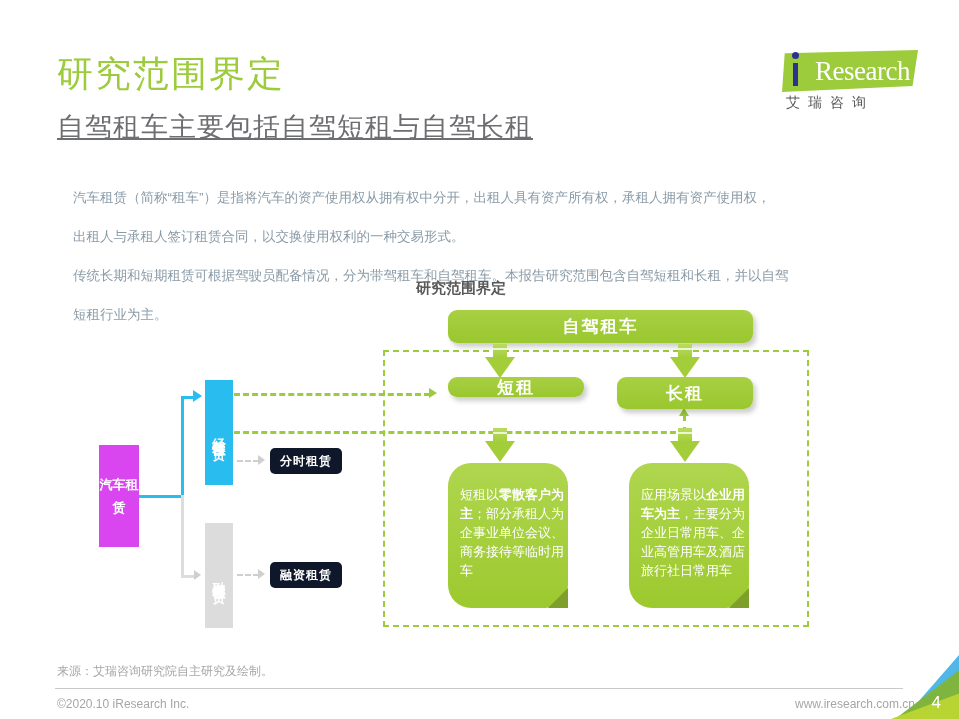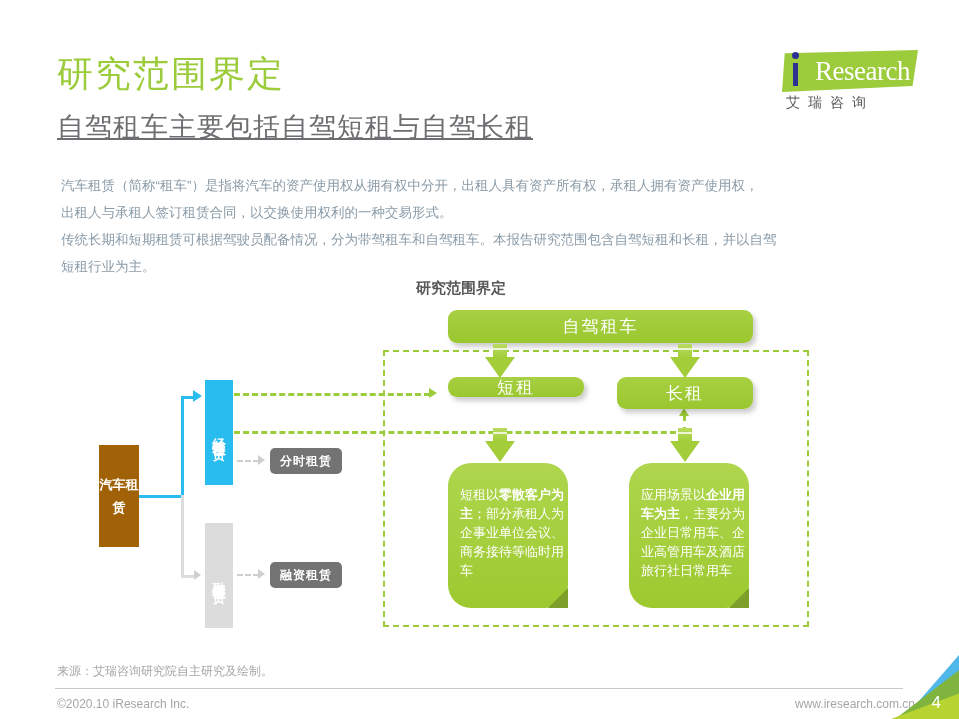--- a/index.html
+++ b/index.html
@@ -97,21 +97,21 @@
   
   .body-copy {
     position: absolute;
     left: 57px;
     top: 170px;
     width: 850px;
     font-size: 13.5px;
     line-height: 23px;
     color: #8A9BA8;
   }
-  .body-copy p { margin: 4px; }
+  .body-copy p { margin: 16px; }
 
   
   .diagram {
     position: absolute;
     left: 0;
     top: 265px;
     width: 959px;
     height: 390px;
   }
   .diagram-title {
@@ -124,21 +124,21 @@
     white-space: nowrap;
   }
 
   
   .pill {
     position: absolute;
     border-radius: 9px;
     background: linear-gradient(180deg, #A8D043 0%, #9AC72F 100%);
     box-shadow: 3px 4px 5px rgba(0,0,0,0.20);
     color: #ffffff;
-    font-weight: normal;
+    font-weight: bold;
     display: flex;
     align-items: center;
     justify-content: center;
     letter-spacing: 2px;
   }
   .pill-root { left: 448px; top: 45px; width: 305px; height: 33px; font-size: 17px; }
   .pill-short { left: 448px; top: 112px; width: 136px; height: 20px; font-size: 17px; }
   .pill-long  { left: 617px; top: 112px; width: 136px; height: 32px; font-size: 17px; }
 
   
@@ -183,37 +183,37 @@
   }
   .vbox-blue { left: 205px; top: 115px; height: 105px; background: #29BDEF; }
   .vbox-gray { left: 205px; top: 258px; height: 105px; background: #DCDCDC; }
 
   .bluebox {
     position: absolute;
     left: 99px;
     top: 180px;
     width: 40px;
     height: 102px;
-    background: #a16207;
+    background: #d946ef;
     color: #ffffff;
     font-weight: bold;
     font-size: 13px;
     line-height: 23px;
     display: flex;
     align-items: center;
     justify-content: center;
     text-align: center;
   }
 
   .graypill {
     position: absolute;
     width: 72px;
     height: 26px;
     border-radius: 5px;
-    background: #737373;
+    background: #0f172a;
     color: #ffffff;
     font-weight: bold;
     font-size: 12px;
     display: flex;
     align-items: center;
     justify-content: center;
     letter-spacing: 1px;
   }
   .graypill-a { left: 270px; top: 183px; }
   .graypill-b { left: 270px; top: 297px; }

